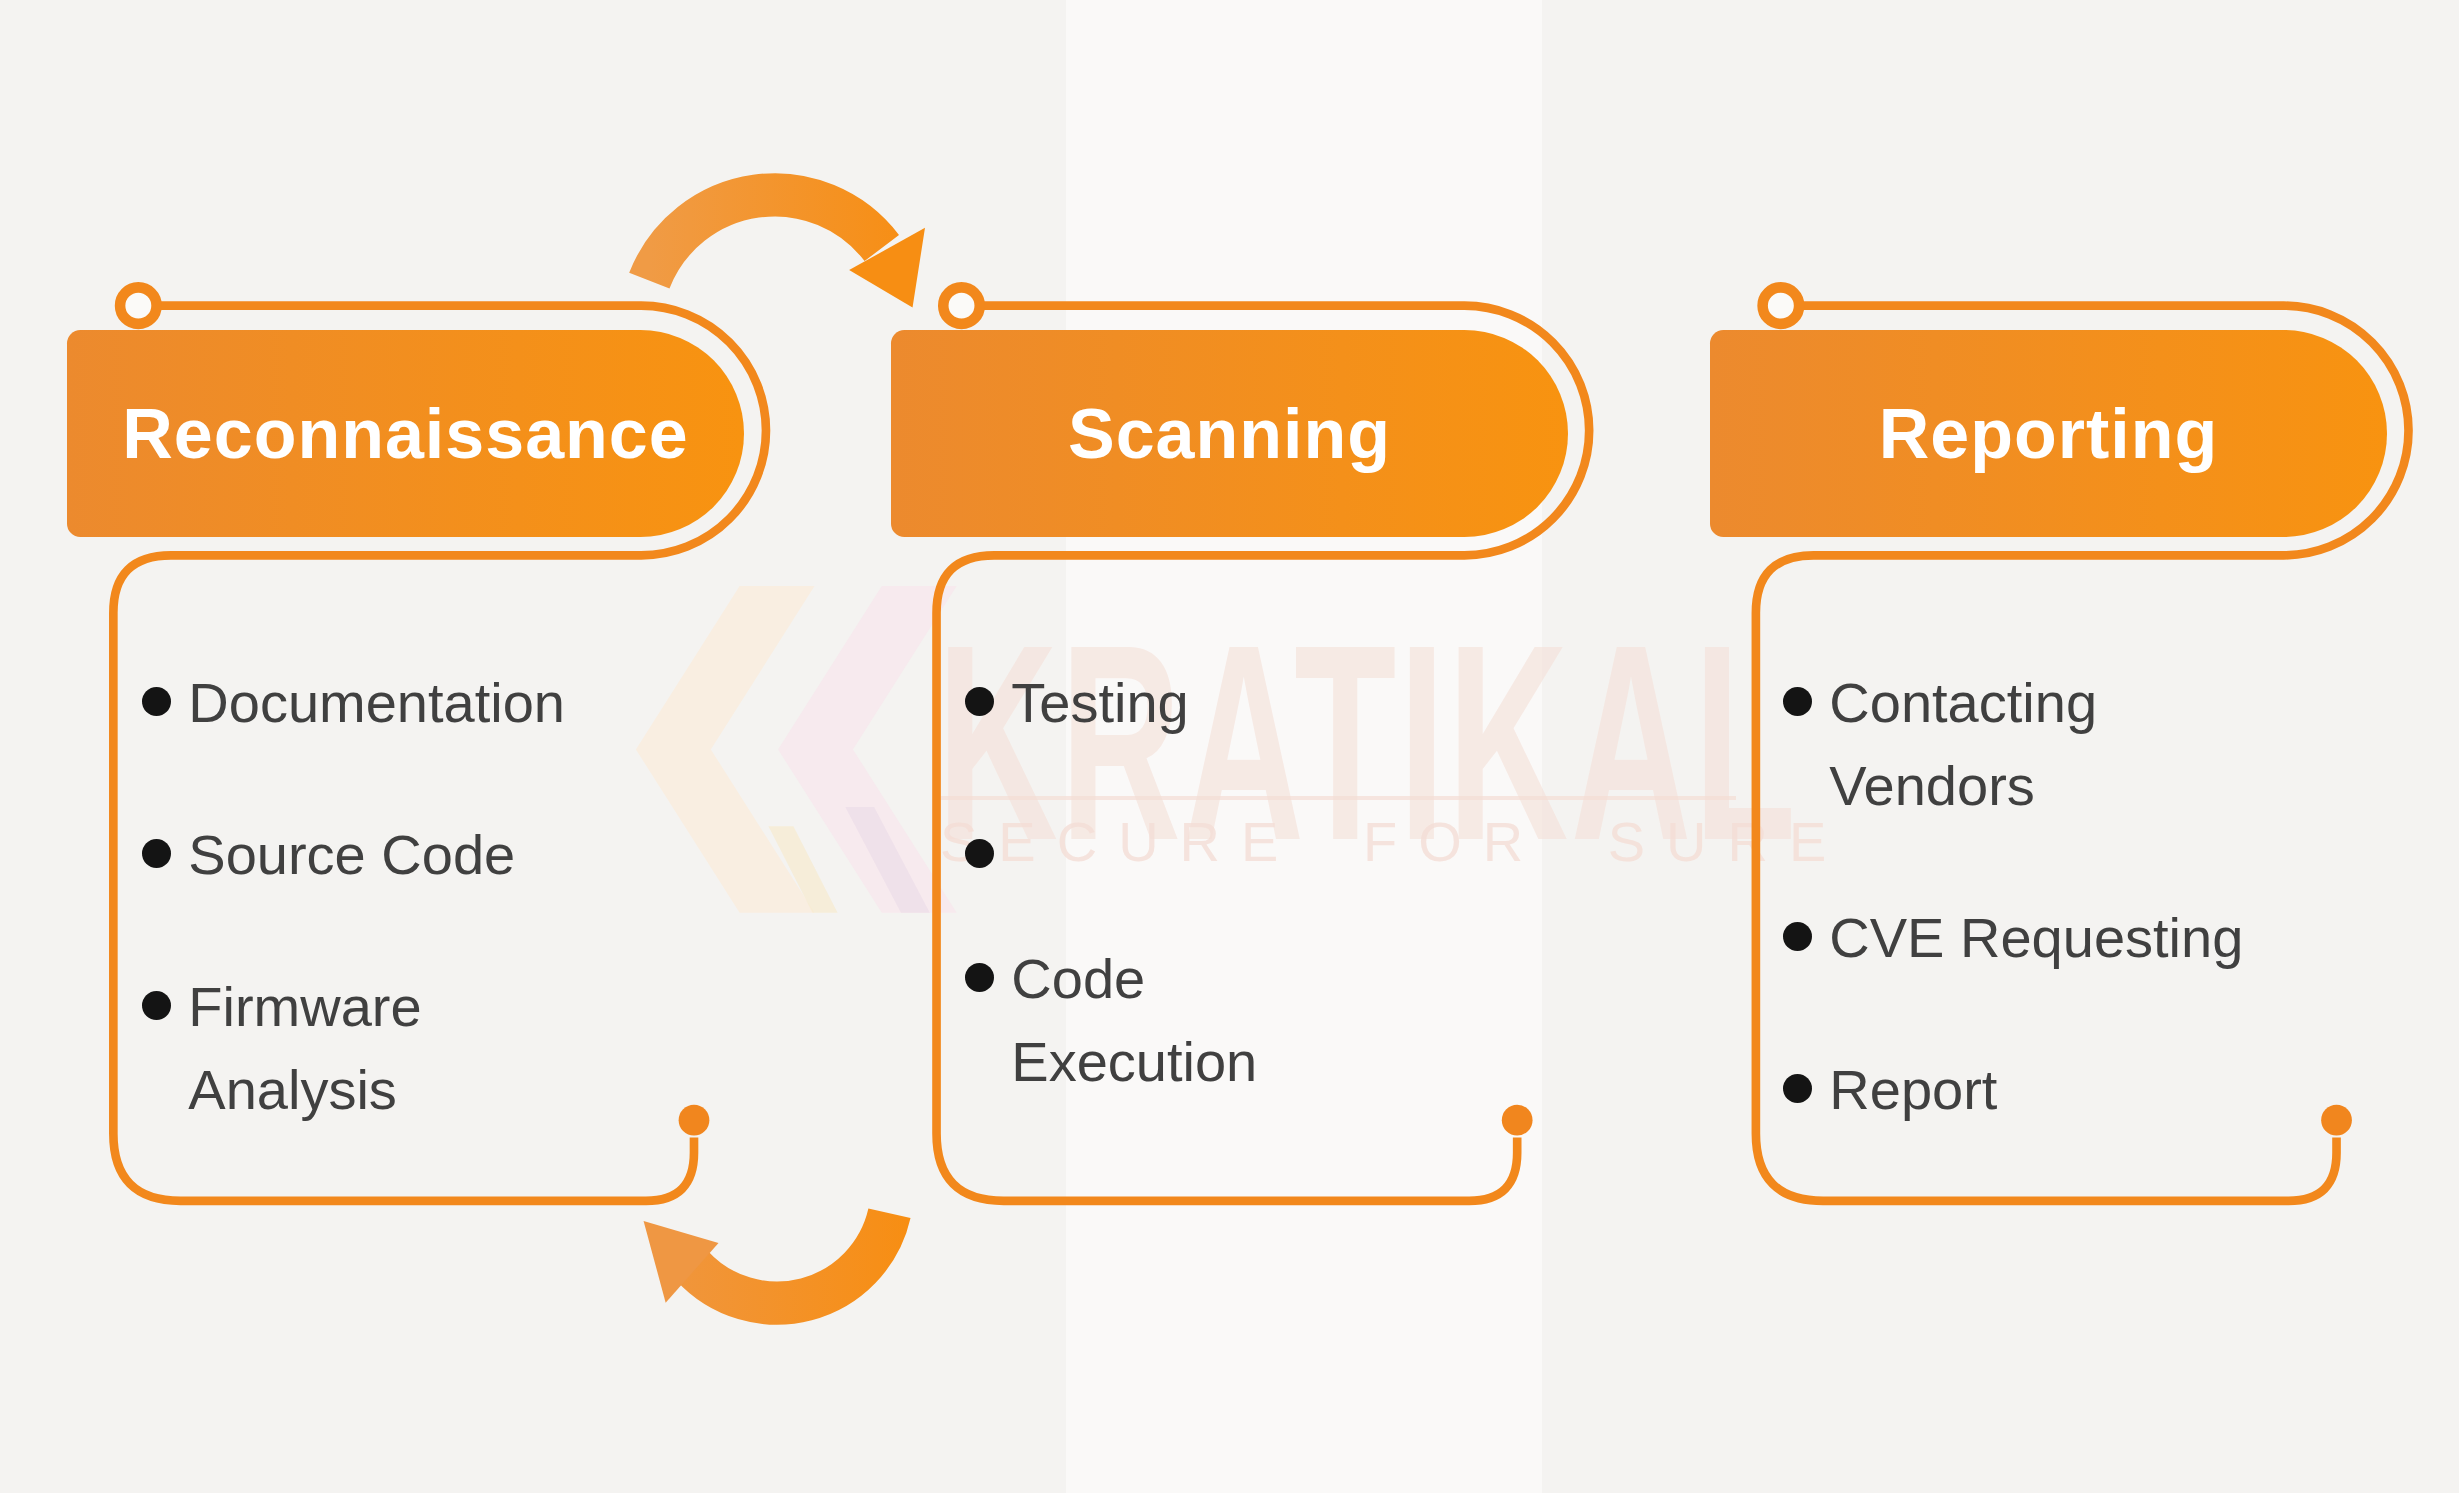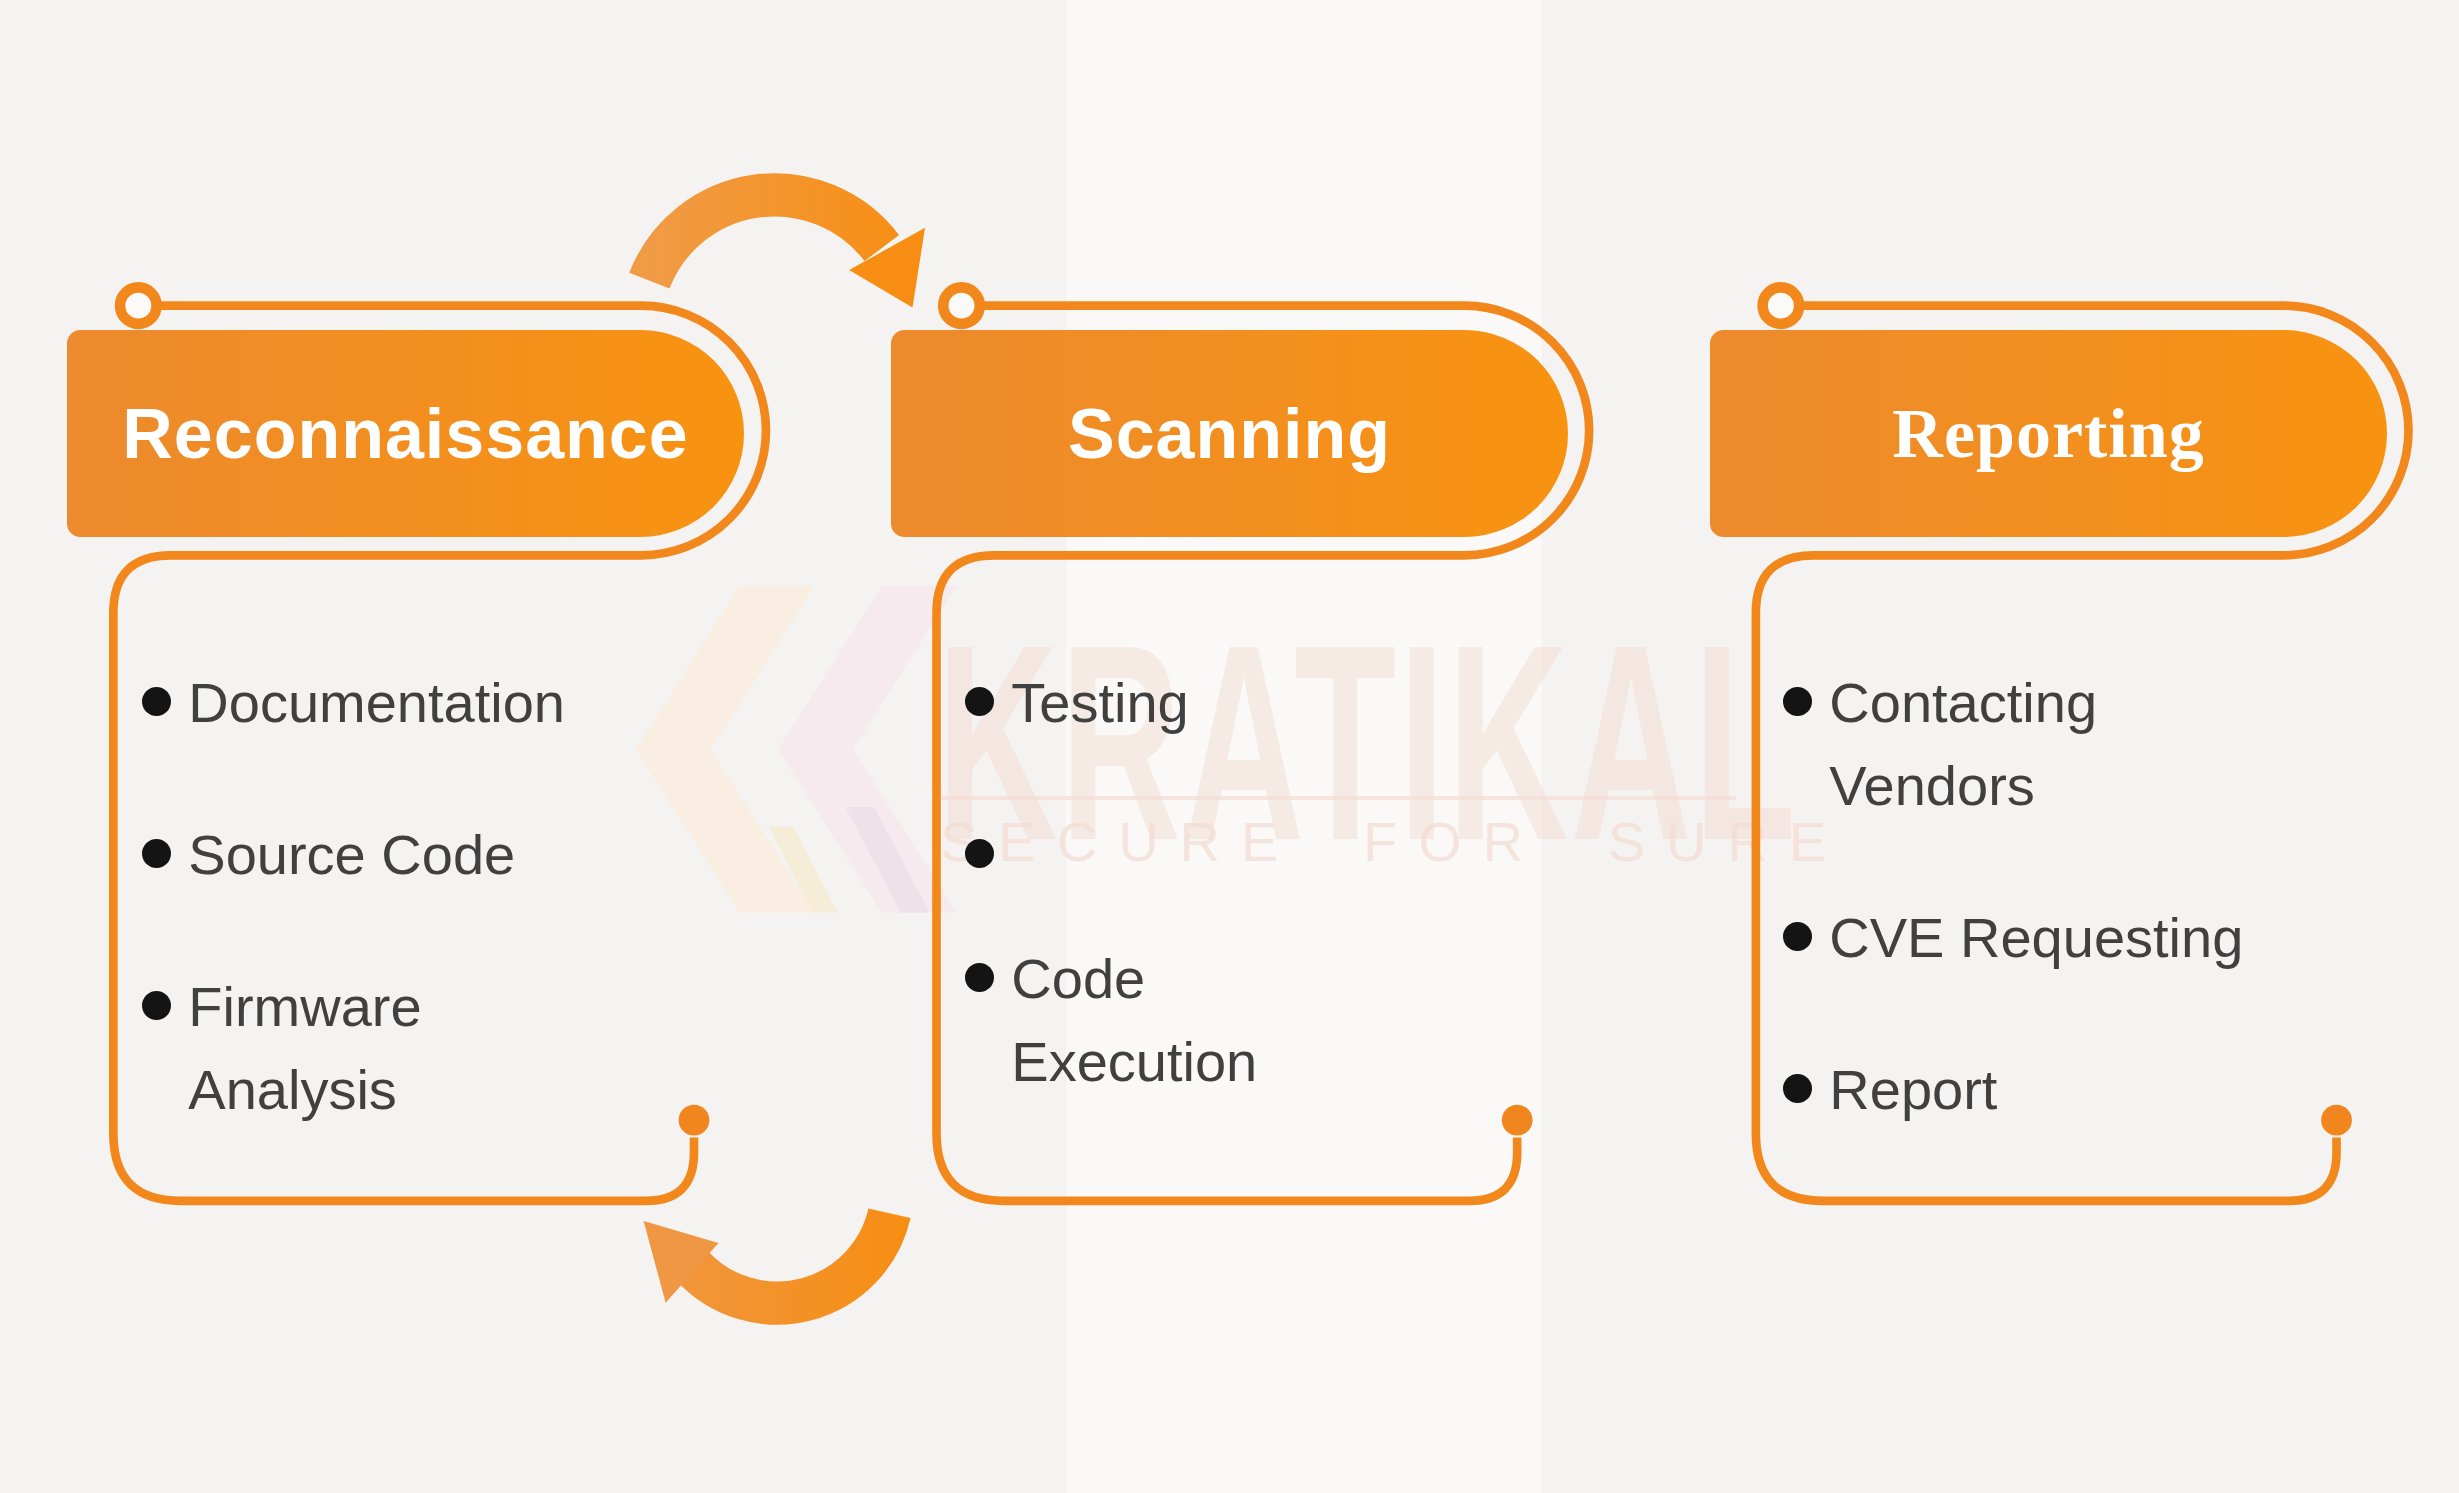--- a/index.html
+++ b/index.html
@@ -28,21 +28,21 @@
   
   .decor{position:absolute;inset:0;z-index:2;}
   
   .pill{
     position:absolute;top:330px;width:677px;height:207px;
     background:linear-gradient(90deg,#ec8a2e 0%,#f89310 100%);
     border-radius:13.4px 104px 104px 13.4px;
     display:flex;align-items:center;justify-content:center;
     z-index:3;
   }
-  .pill-1{left:67px;} .pill-2{left:891px;} .pill-3{left:1710px;font-family:Liberation Serif, serif;}
+  .pill-1{left:67px;} .pill-2{left:891px;} .pill-3{left:1710px;}
   .pill-title{
     color:#ffffff;font-size:70px;font-weight:700;letter-spacing:1px;white-space:nowrap;
   }
   
   .list{position:absolute;top:661px;z-index:3;list-style:none;margin:0;padding:0;}
   .list-1{left:142px;width:450px;}
   .list-2{left:965px;width:363px;}
   .list-3{left:1783px;width:507px;}
   .item{display:flex;align-items:flex-start;margin:0 0 69px 0;}
   .bullet{

